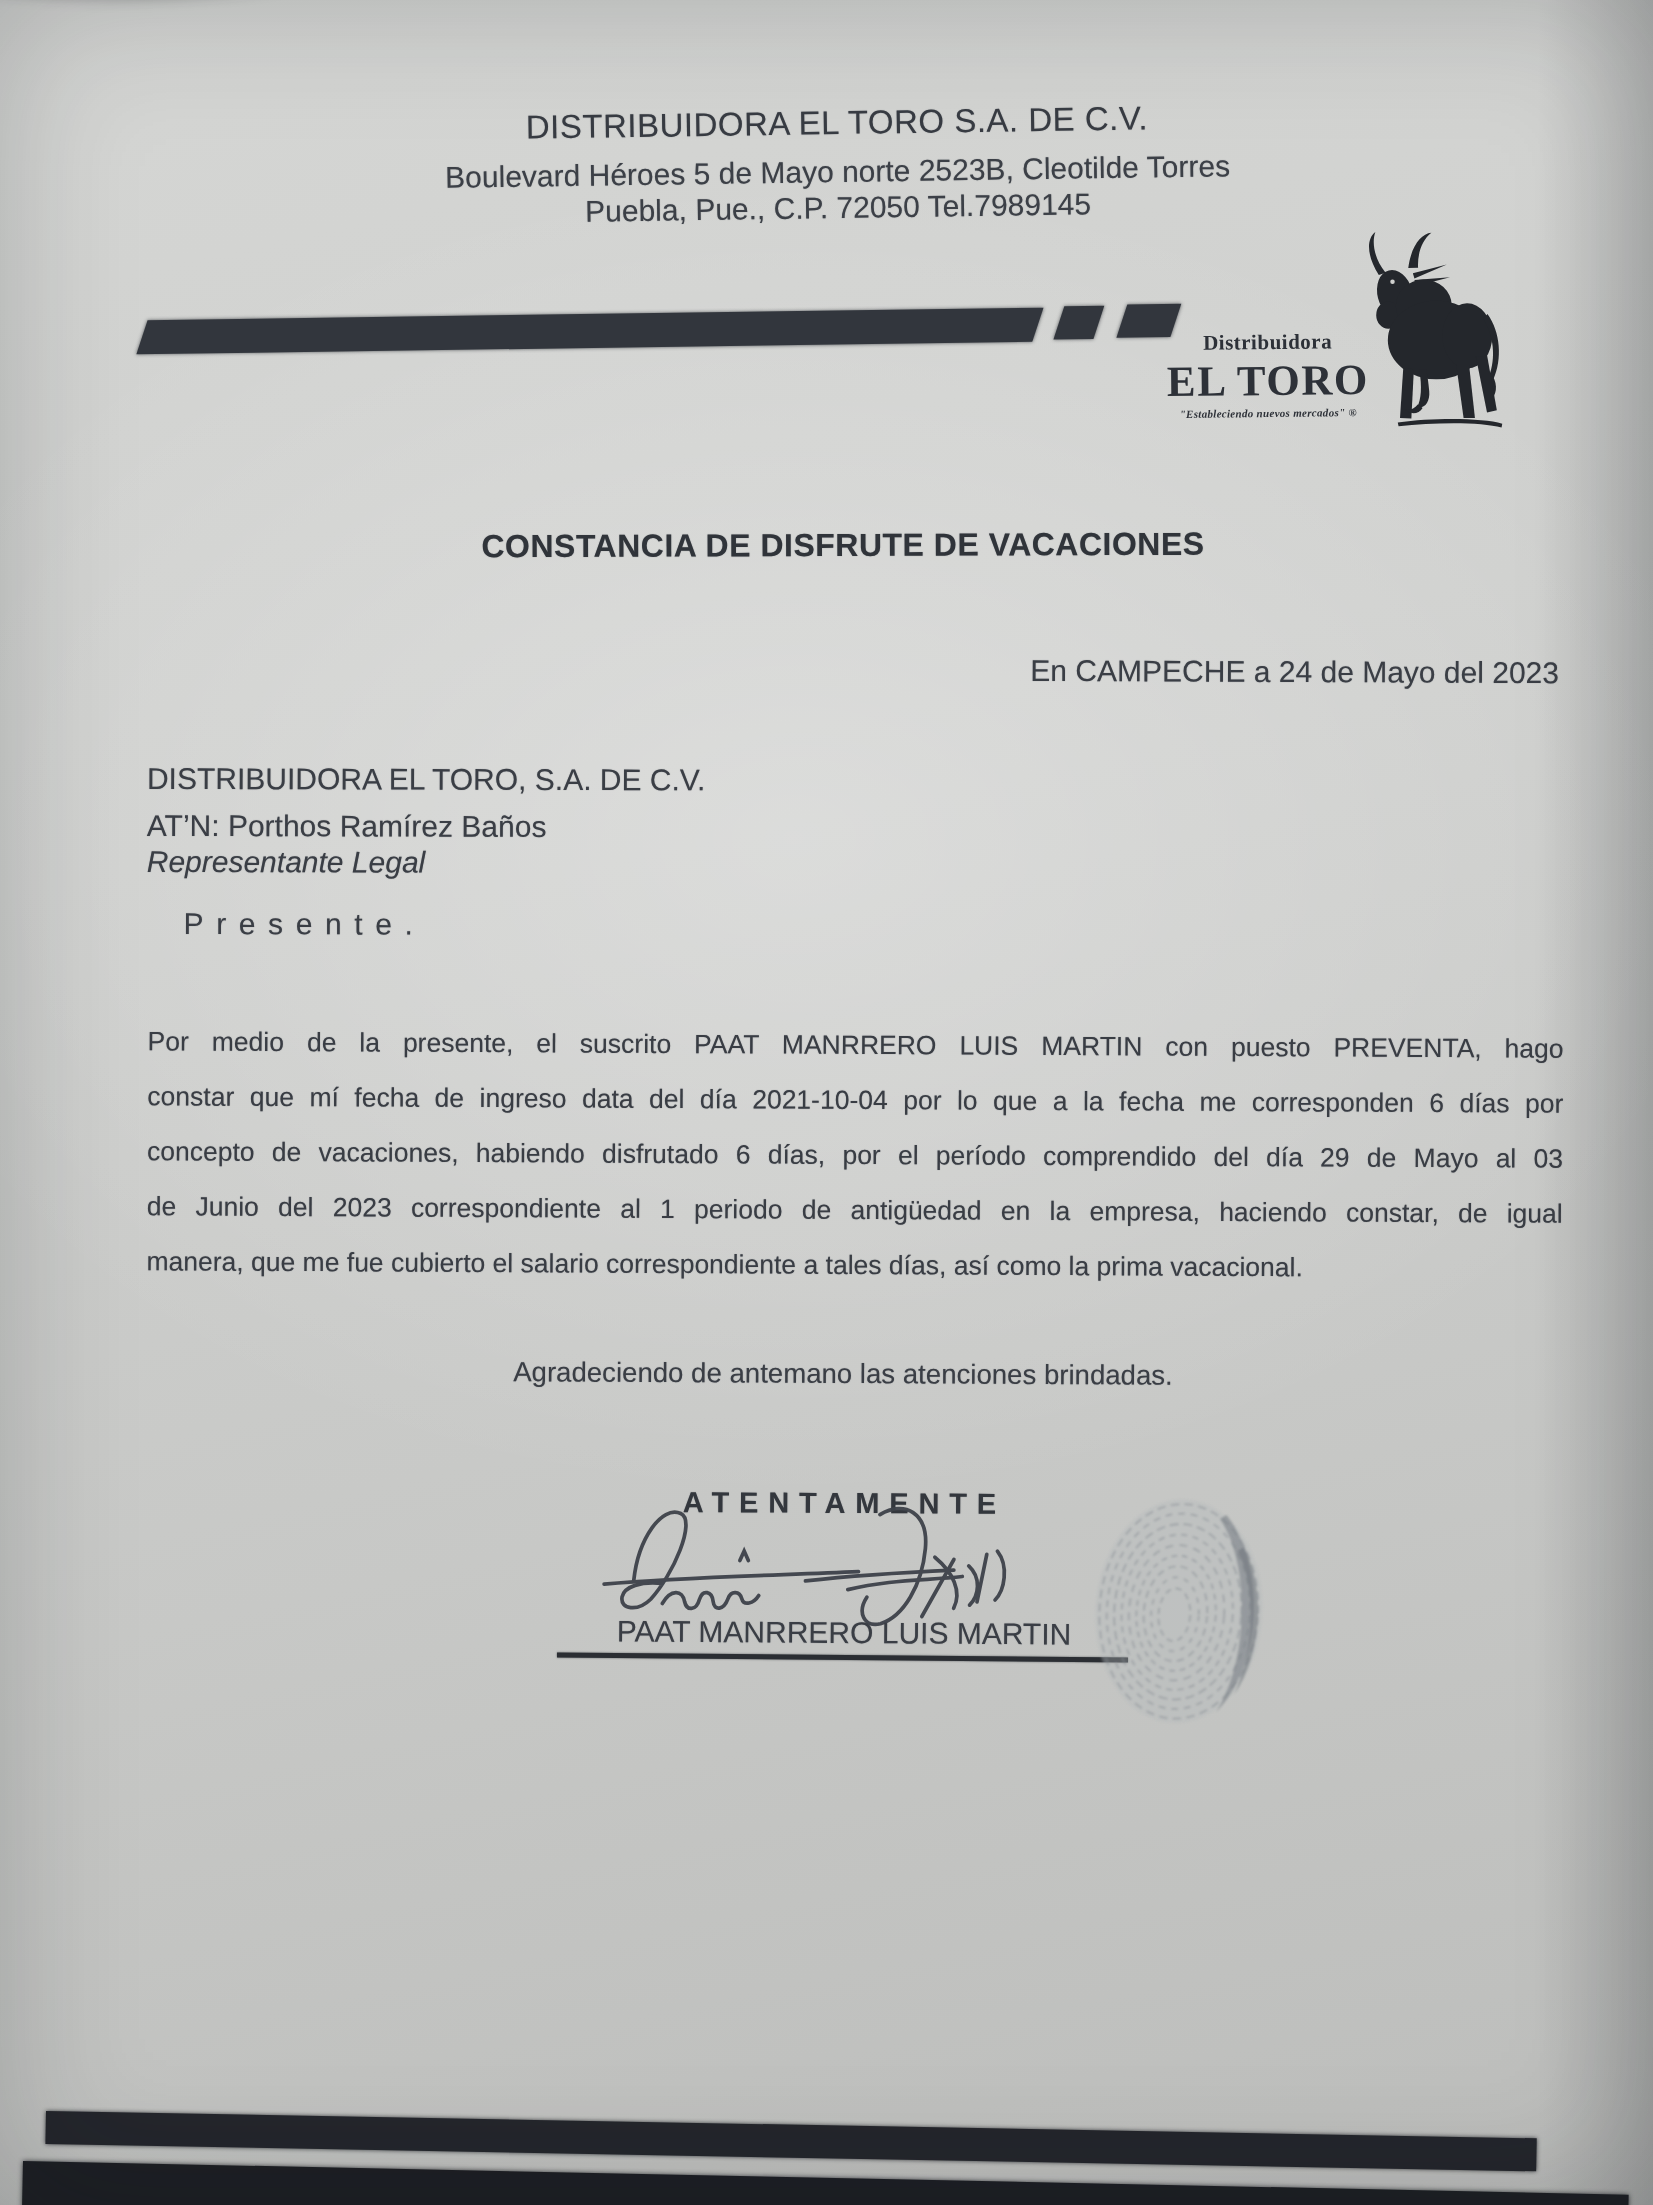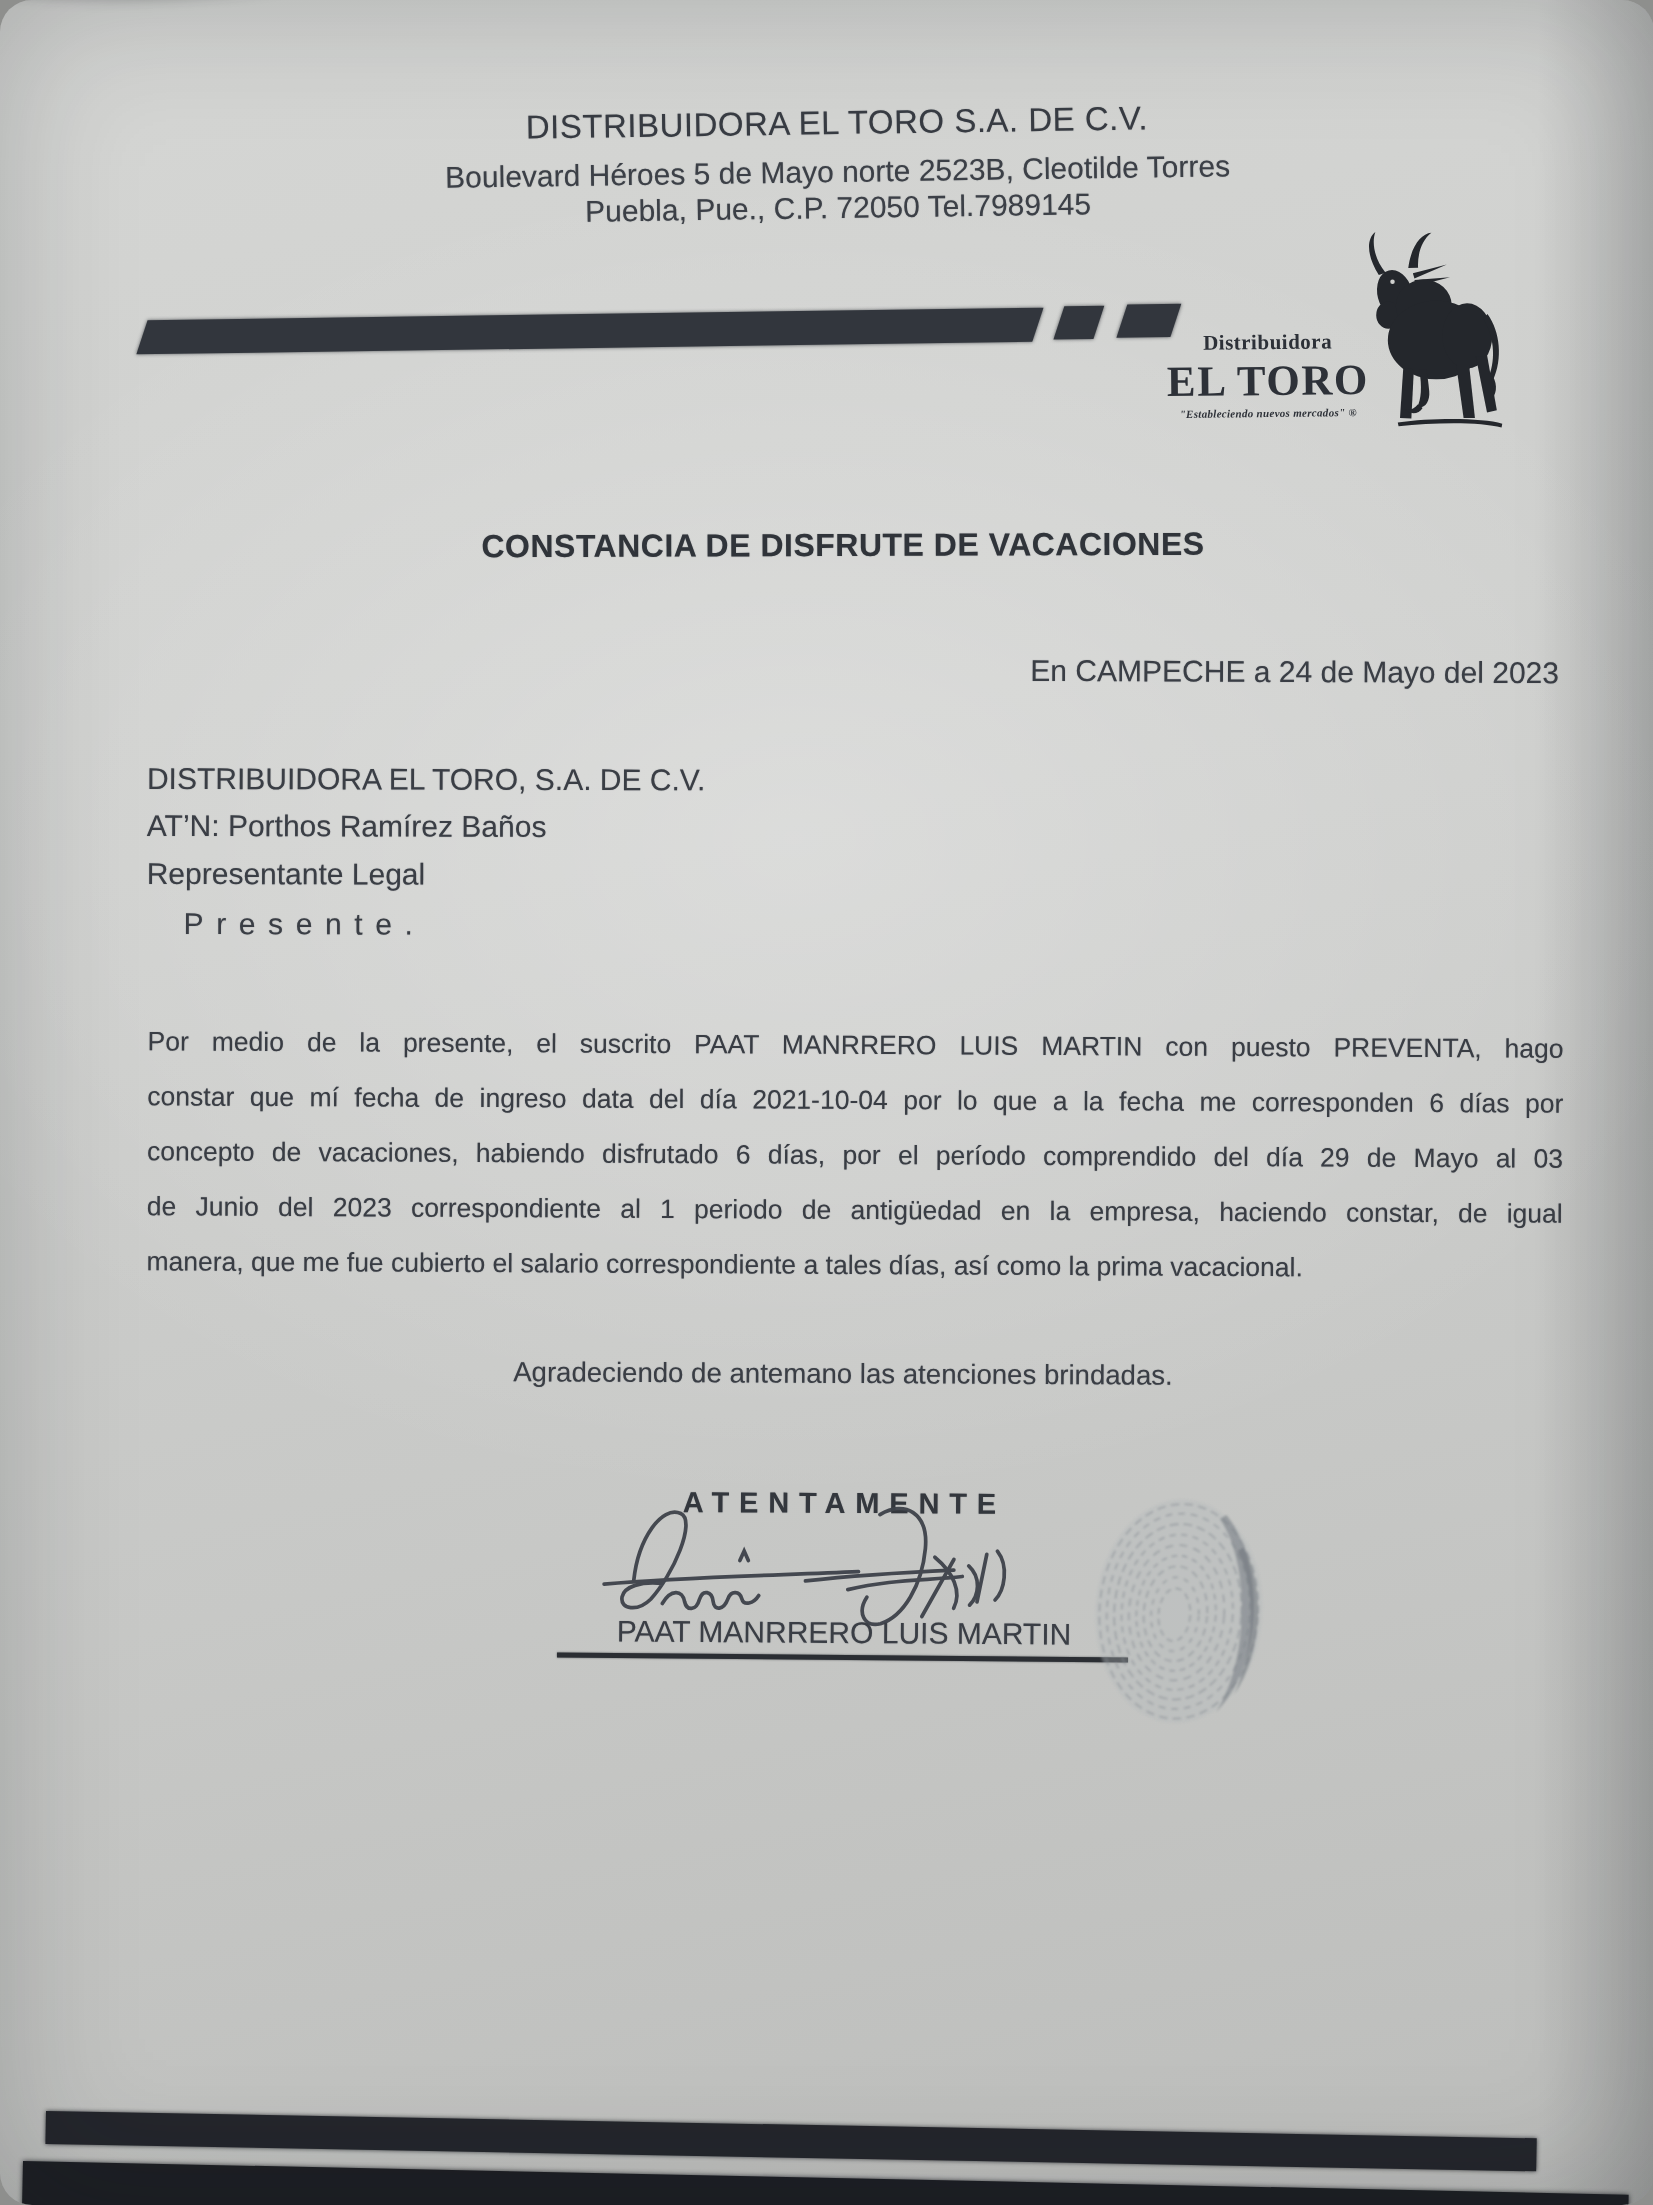--- a/index.html
+++ b/index.html
@@ -1,20 +1,20 @@
 <!DOCTYPE html>
 <html style="font-size:8.5px"><head>
 <meta charset="utf-8">
 <style>
   html,body{margin:0;padding:0;background:#8e8f8d;}
   .page{position:relative;width:1654px;height:2205px;overflow:hidden;
         background:
           radial-gradient(ellipse 1378px 954px at 48% 38%, rgba(255,255,255,.28), rgba(255,255,255,0) 70%),
           linear-gradient(168deg,#d5d6d4 0%, #cfd0ce 35%, #c7c8c6 65%, #bcbdbb 100%);
-        font-family:"Liberation Sans", sans-serif; color:#3a3e45;border-radius:32px;}
+        font-family:"Liberation Sans", sans-serif; color:#3a3e45;}
   .vignette{position:absolute;inset:0;box-shadow:inset 0 0 138px rgba(20,22,26,.22);pointer-events:none;}
   .corner-shadow{position:absolute;left:-64px;top:-74px;width:610px;height:138px;
         background:radial-gradient(ellipse 60% 55% at 30% 20%, rgba(22,24,28,.95), rgba(22,24,28,0) 70%);
         filter:blur(4.2px);}
   .right-shade{position:absolute;top:0;right:0;width:117px;height:2205px;
         background:linear-gradient(to right, rgba(0,0,0,0), rgba(40,42,46,.16));}
   .photo-text{text-shadow:0 0 1.1px rgba(58,62,70,.45);}
 
   
   .hdr{position:absolute;left:297px;top:104px;width:1081px;text-align:center;transform:rotate(-0.85deg);}
@@ -38,21 +38,21 @@
   .bull{position:absolute;left:133px;top:6.4px;width:249px;height:212px;}
 
   
   .title{position:absolute;left:297px;top:527px;width:1092px;text-align:center;
          font-size:32px;font-weight:bold;letter-spacing:0.5px;color:#30343a;transform:rotate(-0.2deg);}
   .dateline{position:absolute;left:997px;top:655px;width:562px;text-align:right;font-size:30px;transform:rotate(0.25deg);}
   .recipient{position:absolute;left:147px;top:763px;width:848px;font-size:30px;color:#3a3e45;transform:rotate(0.15deg);}
   .rcpt-line{position:absolute;left:0;white-space:nowrap;}
   .rcpt-1{top:0;}
   .rcpt-2{top:47px;}
-  .rcpt-3{top:95px;}
+  .rcpt-3{top:83px;font-style:italic;}
   .rcpt-4{top:145px;letter-spacing:.42em;margin-left:37px;}
 
   .body-block{position:absolute;left:147px;top:1029px;width:1416px;font-size:26.5px;color:#393d44;transform:rotate(0.3deg);}
   .body-line{width:1416px;height:55px;line-height:32px;text-align:justify;text-align-last:justify;white-space:nowrap;}
   .body-line.last{text-align-last:left;}
 
   .thanks{position:absolute;left:297px;top:1358px;width:1092px;text-align:center;font-size:27.6px;transform:rotate(0.3deg);}
 
   .closing{position:absolute;left:558px;top:1487px;width:573px;text-align:center;
            font-size:29px;font-weight:bold;letter-spacing:.34em;color:#33373d;transform:rotate(0.3deg);}

